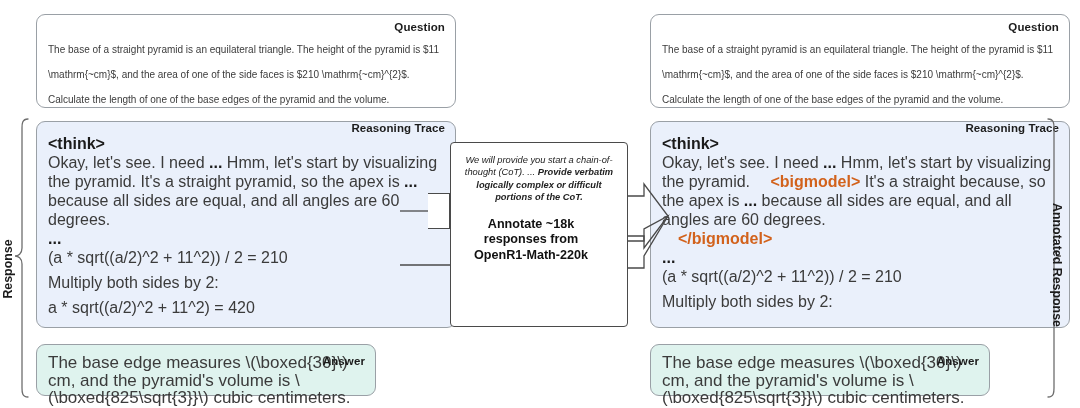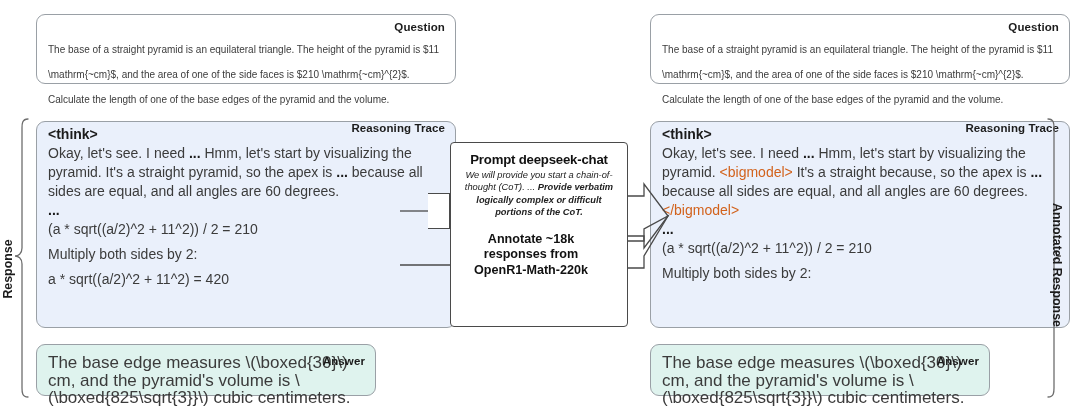--- a/index.html
+++ b/index.html
@@ -35,30 +35,30 @@
   }
   .card .body{
     padding:20px 11px 8px 11px;
     font-size:10px;
     line-height:25px;
     color:#3b3b3b;
   }
   .card.question .body{padding-top:22px;}
 
   
-  .question{top:14px;height:70px;width:420px;background:#ffffff;}
+  .question{top:14px;height:94px;width:420px;background:#ffffff;}
 
   
   .trace{top:121px;height:207px;width:420px;background:#eaf0fb;border-color:#9aa0a6;}
-  .trace .body{padding:3px 11px 0 11px;font-size:14px;line-height:19px;color:#3b3b3b;}
+  .trace .body{padding:12px 11px 0 11px;font-size:16px;line-height:19px;color:#3b3b3b;}
   .trace .tag{top:0;}
   .mono-think{font-weight:bold;color:#1b1b1b;}
   .dots{font-weight:bold;color:#1b1b1b;}
   .gap{height:6px;}
-  .bm{color:#d2621c;font-weight:normal;}
+  .bm{color:#d2621c;font-weight:bold;margin-left:16px;}
 
   
   .answer{top:344px;height:52px;width:340px;background:#dff3ee;border-color:#9aa0a6;}
   .answer .body{padding:9px 11px 0 11px;font-size:17px;line-height:17.5px;color:#3b3b3b;}
   .answer .tag{top:10px;}
 
   
   .center{
     position:absolute;
     left:450px;top:142px;
@@ -187,21 +187,20 @@
 
     <div class="card answer">
       <div class="tag">Answer</div>
       <div class="body">The base edge measures \(\boxed{30}\) cm, and the pyramid's volume is \(\boxed{825\sqrt{3}}\) cubic centimeters.</div>
     </div>
   </div>
 
   <div class="tab tab-a"></div>
 
   <div class="center">
-    <h1>Prompt deepseek-chat</h1>
     <p class="sub"><span>We will provide you start a chain-of-thought (CoT). ... </span><b>Provide verbatim logically complex or difficult portions of the CoT.</b></p>
     <h3>Annotate ~18k responses from OpenR1-Math-220k</h3>
   </div>
 
   <svg class="overlay" viewBox="0 0 1080 408">
 
     <path d="M28 119 C22 119 22 124 22 128 L22 248 C22 254 18 256 15 256 C18 256 22 258 22 264 L22 388 C22 392 22 397 28 397" fill="none" stroke="#6e6e6e" stroke-width="1.3" stroke-linecap="round"></path>
 
     <path d="M1048 119 C1054 119 1054 124 1054 128 L1054 248 C1054 254 1058 256 1061 256 C1058 256 1054 258 1054 264 L1054 388 C1054 392 1054 397 1048 397" fill="none" stroke="#6e6e6e" stroke-width="1.3" stroke-linecap="round"></path>
 

